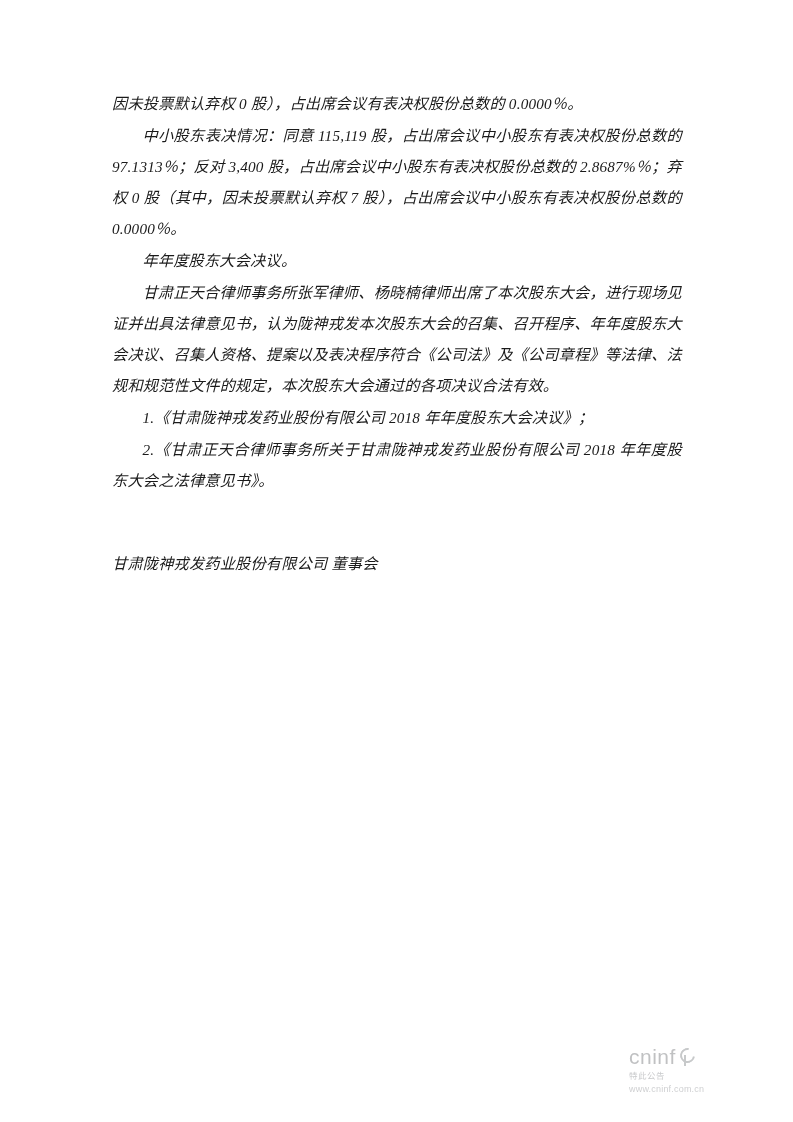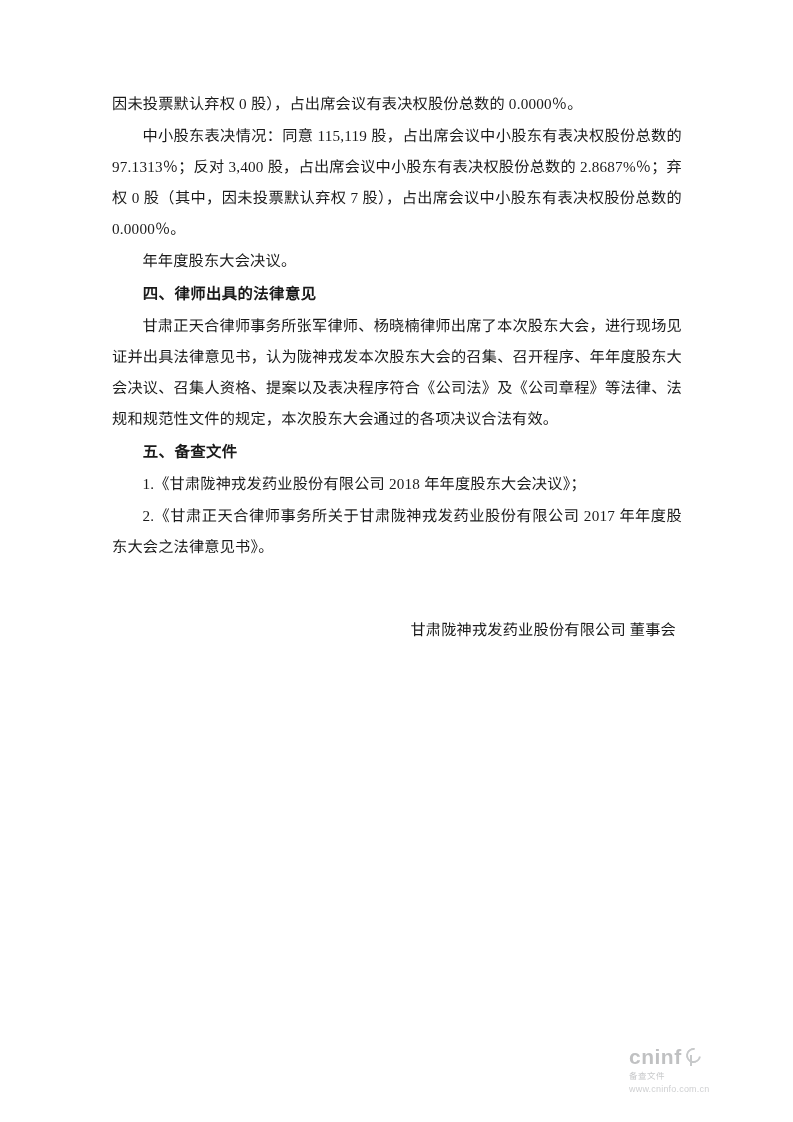--- a/index.html
+++ b/index.html
@@ -27,39 +27,40 @@
   .doc-body {
     width: 570px;
   }
   p {
     margin: 0 0 1px 0;
     font-size: 15.2px;
     line-height: 31px;
     text-align: justify;
     text-justify: inter-ideograph;
     letter-spacing: 0.2px;
+    font-style: italic;
   }
   p.indent {
     text-indent: 2em;
   }
   h2.section {
     margin: 2px 0 1px 0;
     font-size: 15.4px;
     line-height: 31px;
     font-weight: bold;
     text-indent: 2em;
     letter-spacing: 0.4px;
   }
   .sign-block {
     margin-top: 52px;
     text-align: right;
     padding-right: 6px;
   }
   .sign-block p {
-    text-align: right;
+    text-align: left;
     font-size: 15.2px;
     line-height: 31px;
     margin: 0;
   }
   
   .footer-logo {
     position: absolute;
     right: 38px;
     bottom: 28px;
     width: 126px;
@@ -67,21 +68,21 @@
     opacity: 0.55;
   }
   .footer-logo .brand-row {
     display: flex;
     align-items: flex-end;
     gap: 3px;
   }
   .footer-logo .brand-text {
     font-family: "Liberation Sans", sans-serif;
     font-size: 21px;
-    font-weight: bold;
+    font-weight: normal;
     color: #8d8f92;
     letter-spacing: 0.5px;
     line-height: 1;
   }
   .footer-logo .brand-mark {
     display: inline-block;
     width: 13px;
     height: 19px;
     position: relative;
   }
@@ -126,38 +127,36 @@
 
 <div class="page">
   <div class="doc-body">
 
     <p>因未投票默认弃权 0 股），占出席会议有表决权股份总数的 0.0000％。</p>
 
     <p class="indent">中小股东表决情况：同意 115,119 股，占出席会议中小股东有表决权股份总数的 97.1313％；反对 3,400 股，占出席会议中小股东有表决权股份总数的 2.8687%％；弃权 0 股（其中，因未投票默认弃权 7 股），占出席会议中小股东有表决权股份总数的 0.0000％。</p>
 
     <p class="indent">年年度股东大会决议。</p>
 
-    <h2 class="section">四、律师出具的法律意见</h2>
 
     <p class="indent">甘肃正天合律师事务所张军律师、杨晓楠律师出席了本次股东大会，进行现场见证并出具法律意见书，认为陇神戎发本次股东大会的召集、召开程序、年年度股东大会决议、召集人资格、提案以及表决程序符合《公司法》及《公司章程》等法律、法规和规范性文件的规定，本次股东大会通过的各项决议合法有效。</p>
 
-    <h2 class="section">五、备查文件</h2>
 
     <p class="indent">1.《甘肃陇神戎发药业股份有限公司 2018 年年度股东大会决议》；</p>
 
-    <p class="indent">2.《甘肃正天合律师事务所关于甘肃陇神戎发药业股份有限公司 2017 年年度股东大会之法律意见书》。</p>
+    <p class="indent">2.《甘肃正天合律师事务所关于甘肃陇神戎发药业股份有限公司 2018 年年度股东大会之法律意见书》。</p>
 
 
     <div class="sign-block">
       <p>甘肃陇神戎发药业股份有限公司  董事会</p>
     </div>
 
   </div>
 
   <div class="footer-logo">
     <div class="brand-row">
       <span class="brand-text">cninf</span>
       <span class="brand-mark"></span>
     </div>
-    <div class="brand-sub">备查文件</div>
-    <div class="brand-url">www.cninfo.com.cn</div>
+    <div class="brand-sub">特此公告</div>
+    <div class="brand-url">www.cninf.com.cn</div>
   </div>
 </div>
 
 </body></html>

